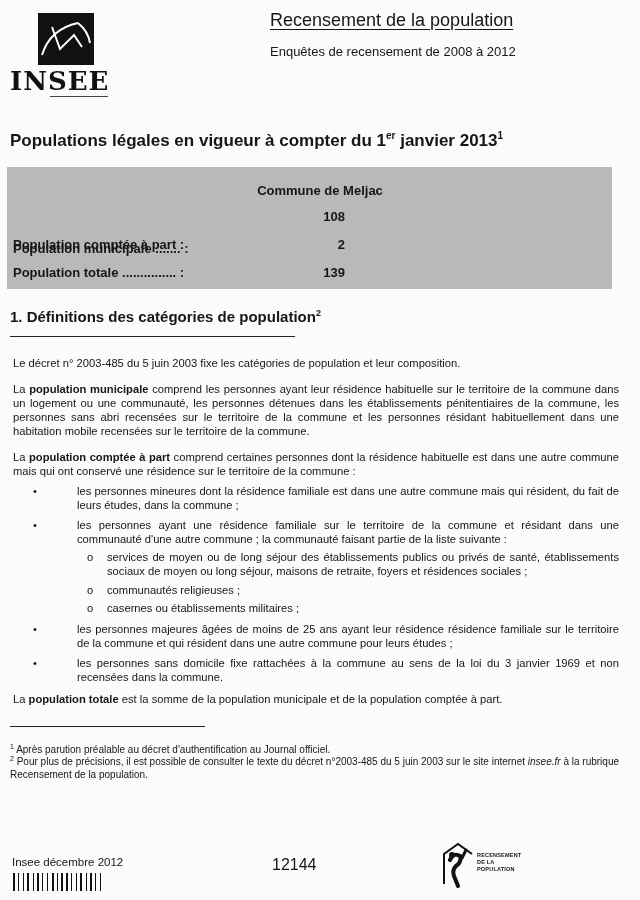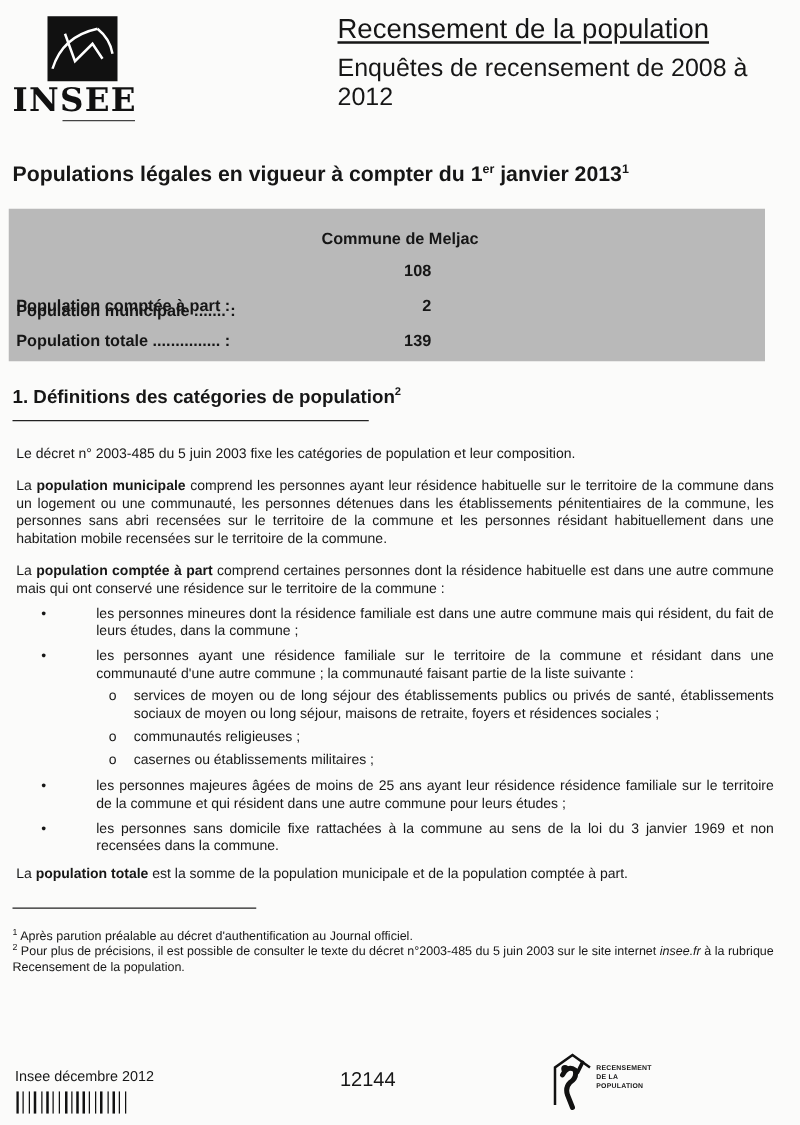--- a/index.html
+++ b/index.html
@@ -9,22 +9,22 @@
     font-family: "Liberation Sans", sans-serif;
     color: #161616;
   }
   .abs { position: absolute; }
   
   #logo { left: 10px; top: 8px; width: 96px; height: 80px; text-align: center; }
   #logo-square { position:absolute; left: 28px; top: 5px; width: 56px; height: 52px; background:#111; }
   #logo-text { position:absolute; left: 0; top: 58px; font-family: "DejaVu Serif", serif; font-weight: bold; font-size: 26px; letter-spacing: 1px; color:#111; }
   #logo-rule { position:absolute; left: 40px; top: 88px; width: 58px; height: 1px; background:#444; }
 
-  #header-title { left: 270px; top: 10px; font-size: 22px; text-decoration: underline; text-underline-offset: 3px; }
-  #header-subtitle { left: 270px; top: 44px; font-size: 20px; }
+  #header-title { left: 270px; top: 10px; font-size: 18px; text-decoration: underline; text-underline-offset: 3px; }
+  #header-subtitle { left: 270px; top: 44px; font-size: 13px; }
 
   #main-title { left: 10px; top: 130px; font-size: 17px; font-weight: bold; }
   #main-title sup { font-size: 10px; }
 
   #pop-box { left: 7px; top: 167px; width: 605px; height: 122px; background: #b9b9b9; }
   #commune { left: 0; top: 183px; width: 640px; text-align: center; font-size: 13px; font-weight: bold; position:absolute; }
   .pop-label { left: 13px; font-size: 13px; font-weight: bold; }
   .pop-value { left: 320px; width: 25px; text-align: right; font-size: 13px; font-weight: bold; }
 
   #section-title { left: 10px; top: 308px; font-size: 15px; font-weight: bold; }

